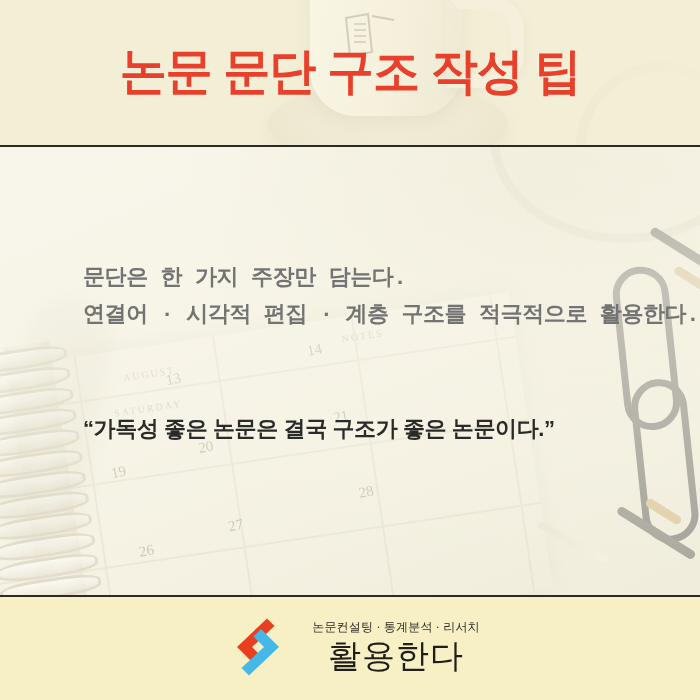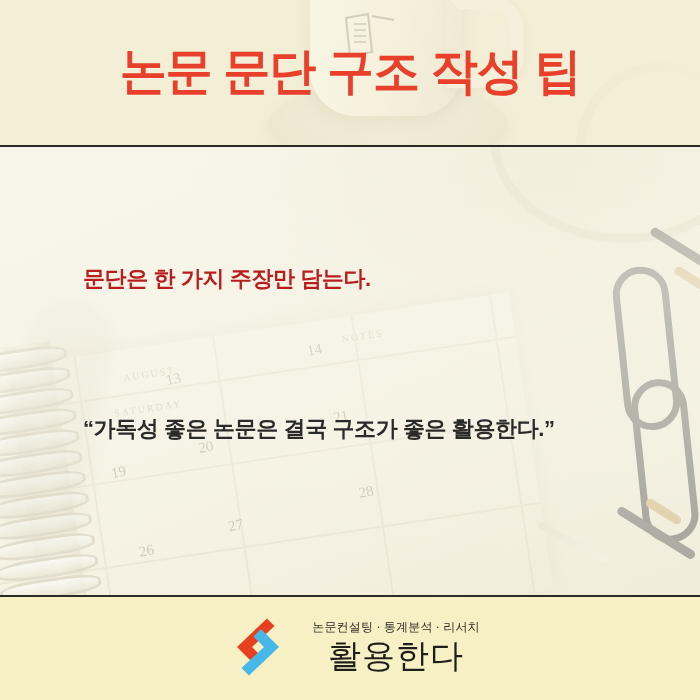--- a/index.html
+++ b/index.html
@@ -130,21 +130,21 @@
     transform:rotate(28deg);border-radius:3px;opacity:.85;
   }
   .main-wash{
     position:absolute;inset:0;
     background:linear-gradient(180deg,rgba(247,245,232,.55) 0%,rgba(247,245,232,.70) 30%,rgba(247,245,232,.62) 62%,rgba(247,245,232,.50) 100%);
   }
 
   .body-text{position:absolute;left:83px;top:113px;}
   .body-line{
     font-size:22px;line-height:37px;font-weight:bold;
-    color:#b91c1c;letter-spacing:-.4px;white-space:nowrap;
+    color:#737373;letter-spacing:-.4px;white-space:nowrap;font-family:Liberation Mono, monospace;
   }
   .quote{
     position:absolute;left:83px;top:265px;
     font-size:22px;line-height:34px;font-weight:bold;
     color:#2A2A28;letter-spacing:-.4px;white-space:nowrap;
   }
 
   
   .footer{
     position:absolute;left:0;top:597px;width:700px;height:103px;
@@ -242,22 +242,23 @@
       <i class="g-gold-a"></i>
       <i class="g-temple-b"></i>
       <i class="g-gold-b"></i>
     </div>
     <div class="pencil"></div>
 
     <div class="main-wash"></div>
 
     <div class="body-text">
       <div class="body-line">문단은 한 가지 주장만 담는다.</div>
-    </div>
-    <div class="quote">“가독성 좋은 논문은 결국 구조가 좋은 활용한다.”</div>
+      <div class="body-line">연결어 · 시각적 편집 · 계층 구조를 적극적으로 활용한다.</div>
+    </div>
+    <div class="quote">“가독성 좋은 논문은 결국 구조가 좋은 논문이다.”</div>
   </div>
   <div class="divider-bottom"></div>
 
   <div class="footer">
     <div class="footer-inner">
       <svg class="logo-mark" viewBox="0 0 100 96">
         <path d="M62 10 L22 48 L46 72 L56 62 L42 48 L72 20 Z" fill="#E8401F"></path>
         <path d="M38 86 L78 48 L54 24 L44 34 L58 48 L28 76 Z" fill="#45B8E8"></path>
       </svg>
       <div class="brand-block">

